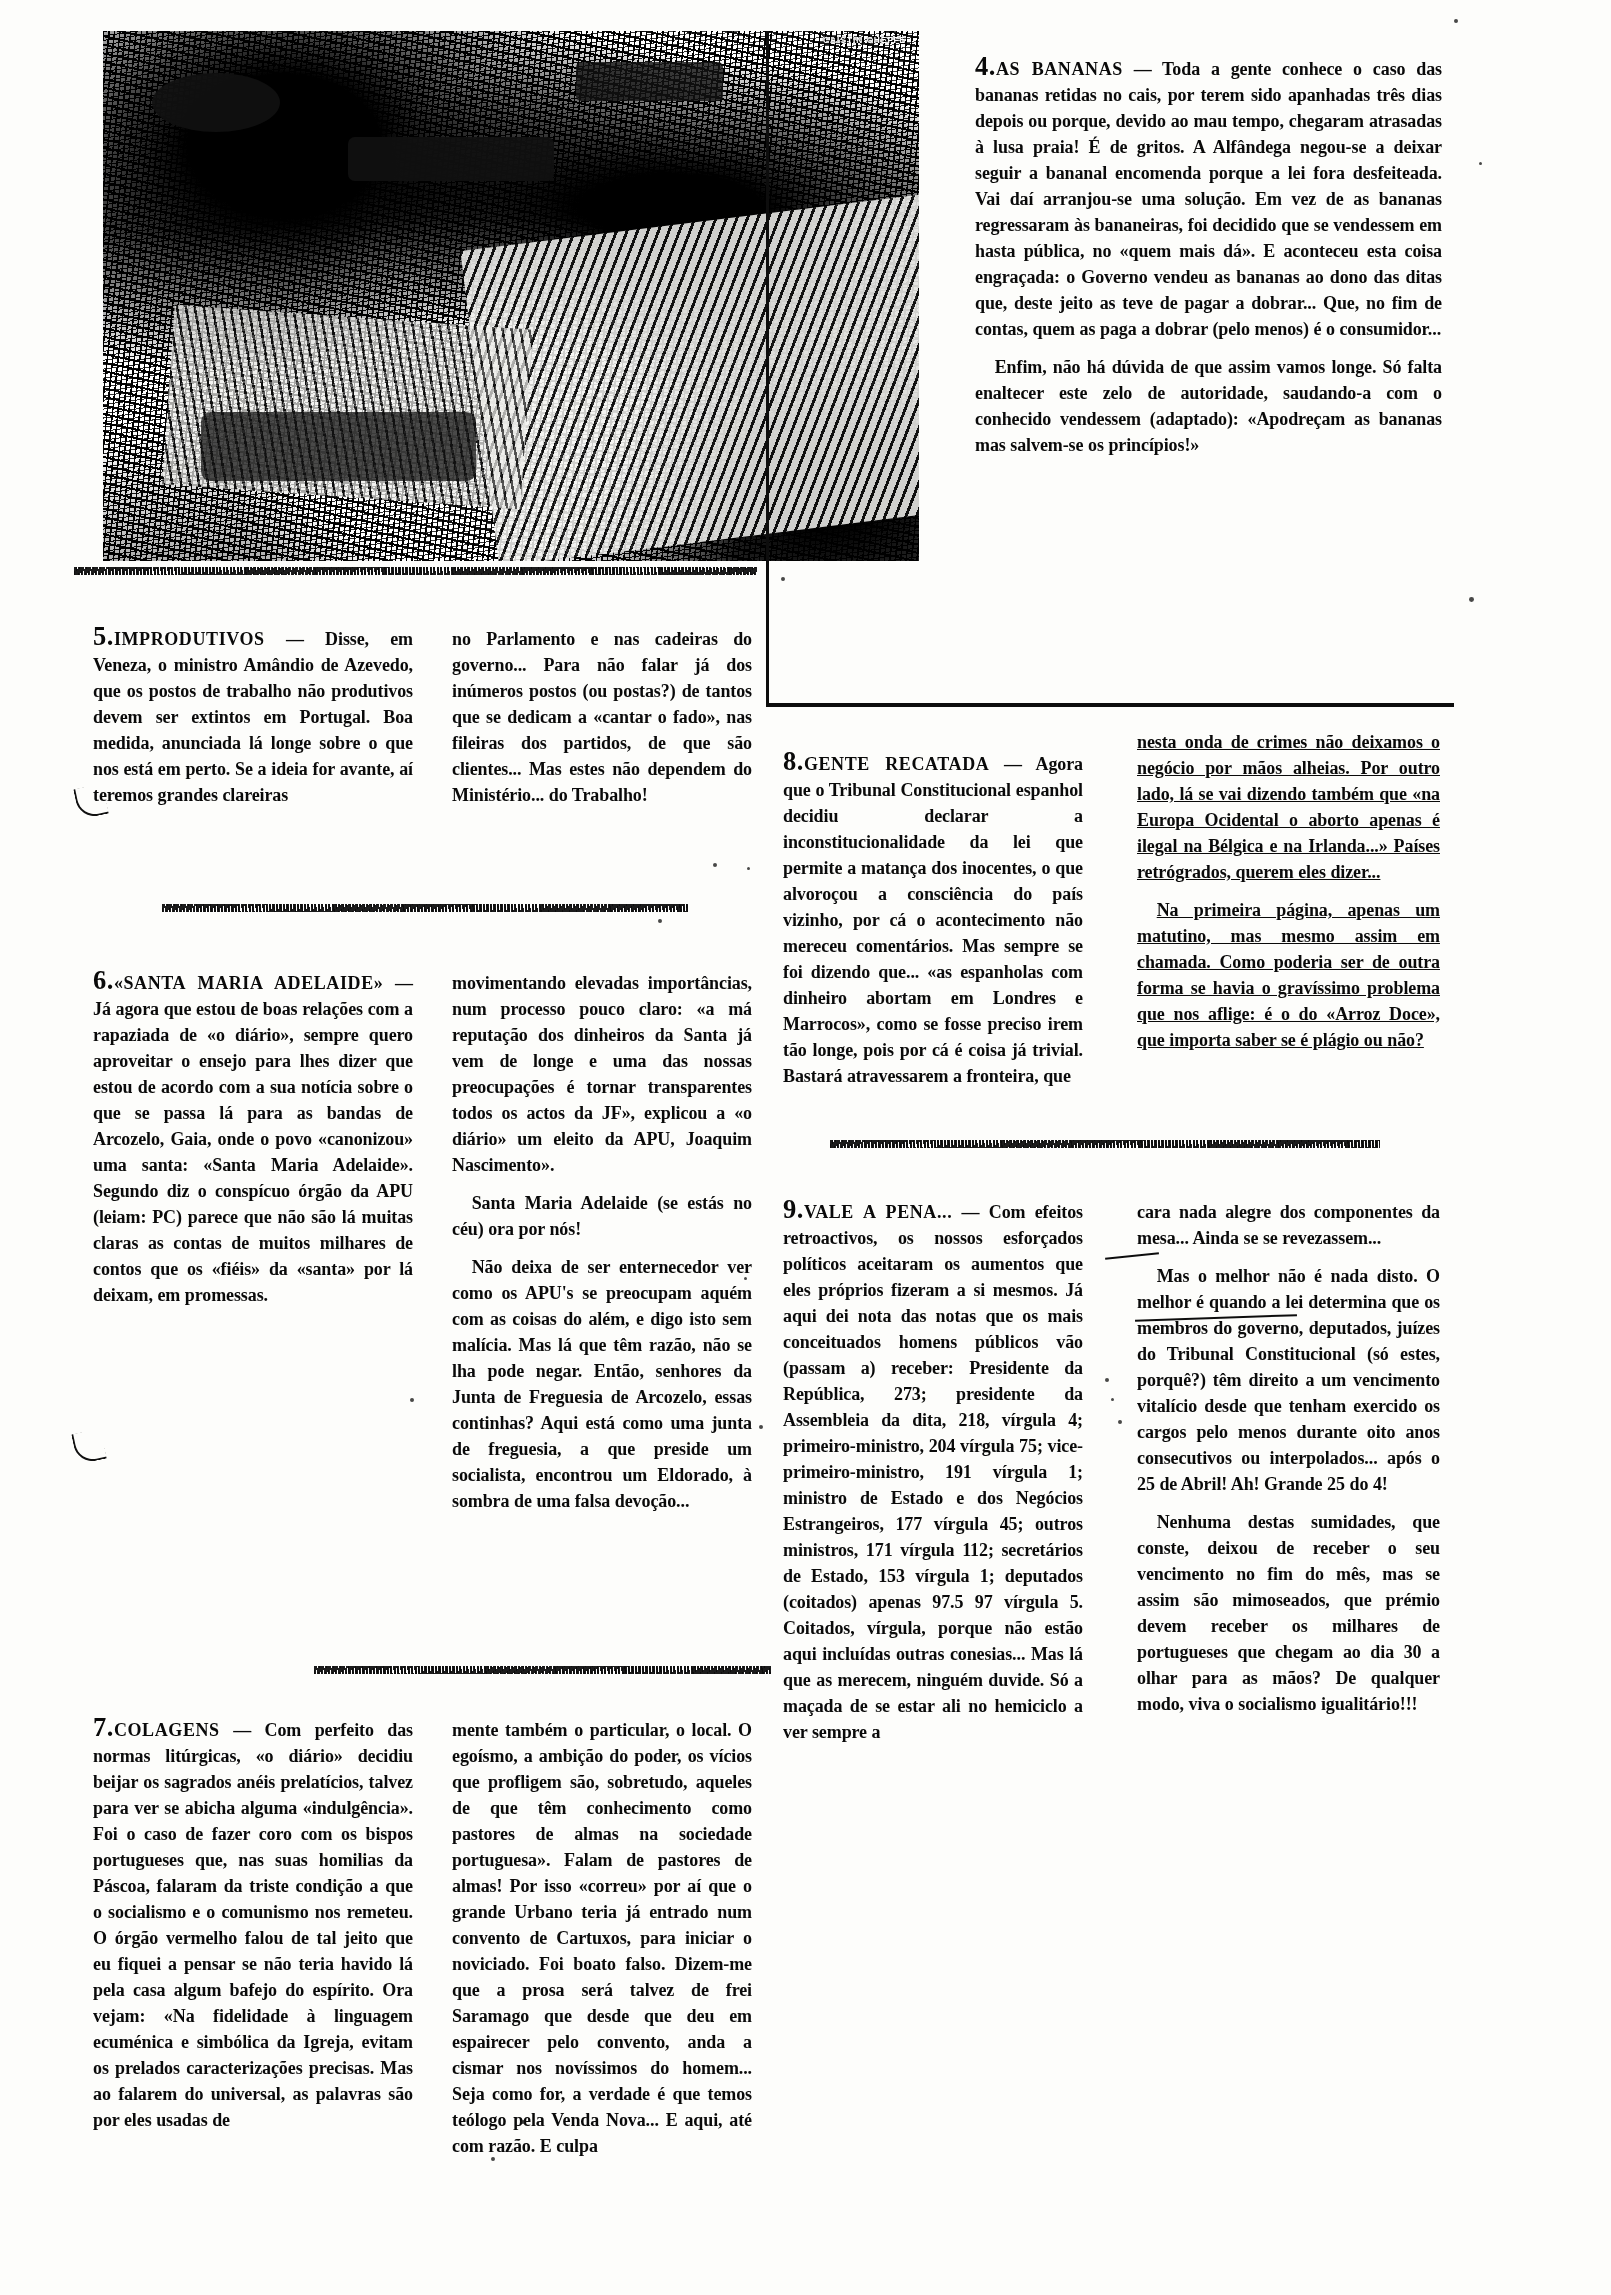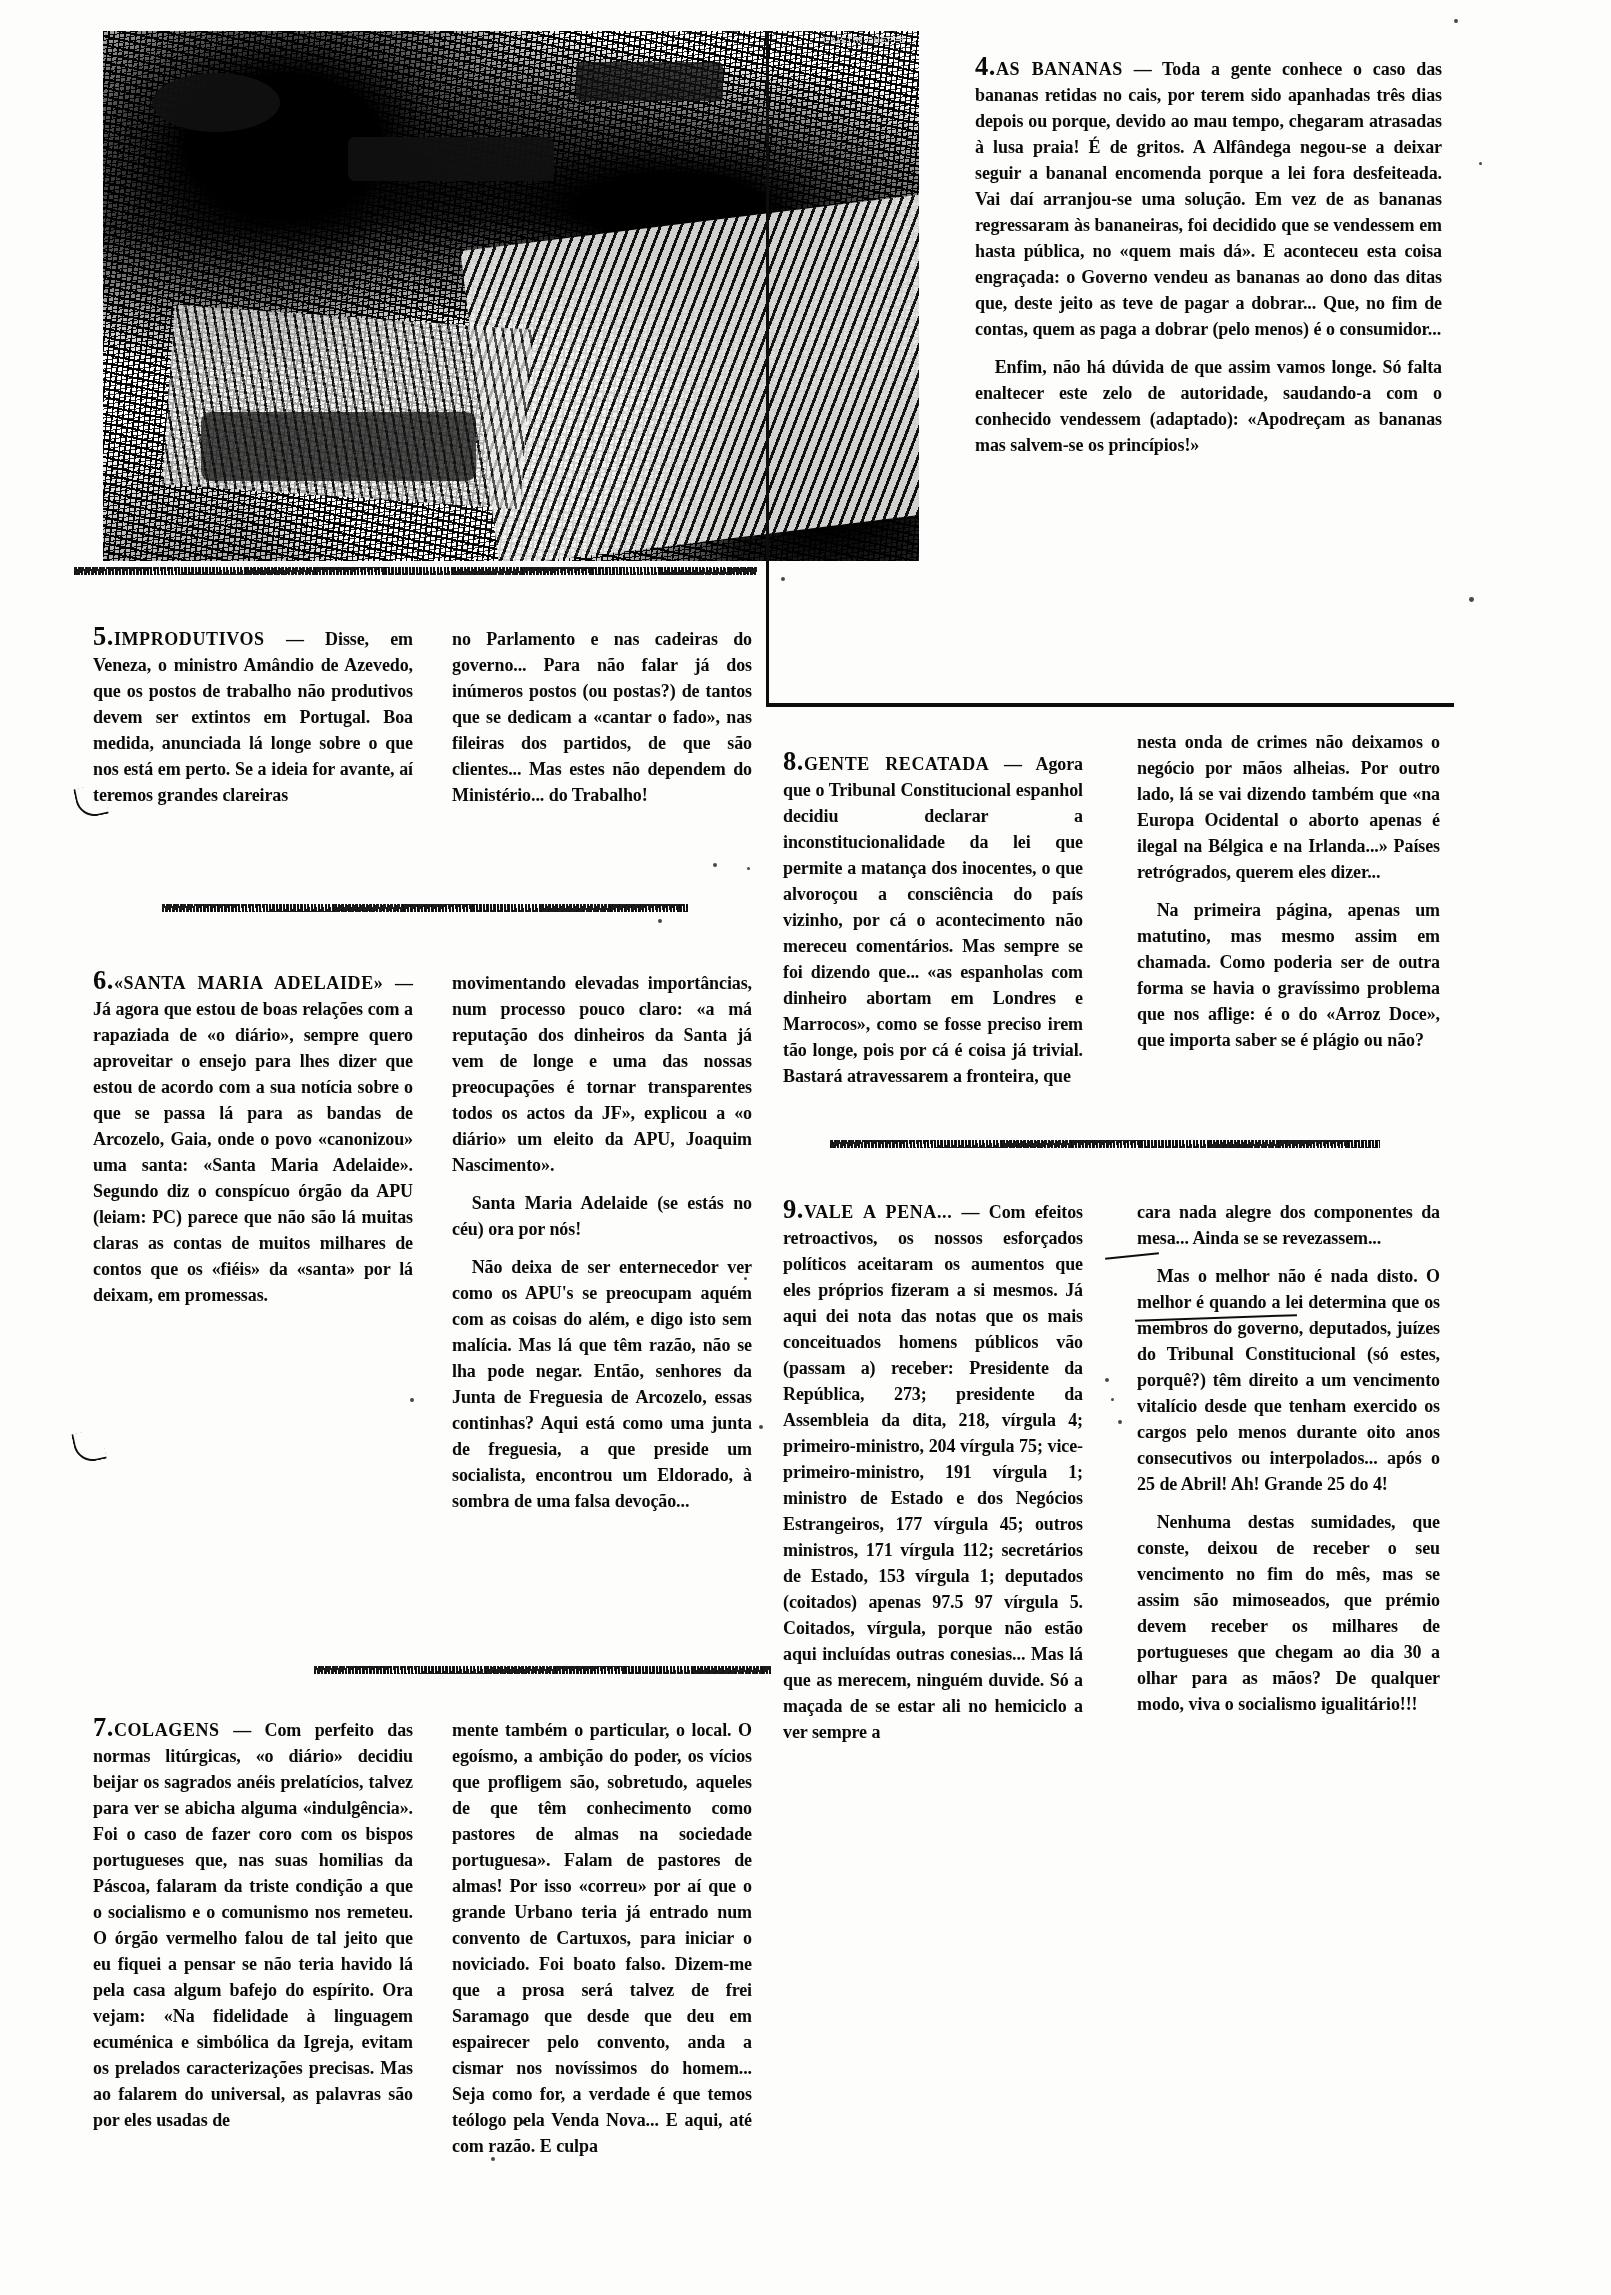--- a/index.html
+++ b/index.html
@@ -101,21 +101,21 @@
     position: absolute;
     background: #111;
     border-radius: 50%;
     opacity: 0.9;
   }
   .photo-caption-code {
     position: absolute;
     right: 12.8px;
     top: 4.9px;
     font-size: 8.4px;
-    font-weight: 400;
+    font-weight: 700;
     color: #ffffff;
     letter-spacing: 1px;
     text-shadow: 0 0 1.5px #000;
     font-family: "Liberation Sans", sans-serif;
     margin-left: 16px;
   }
 
   
   .rule-rough {
     position: absolute;
@@ -204,21 +204,21 @@
   <div class="col art" style="left:81px; top:1705px; width:344px;">
     <p class="lead"><span class="num">7.</span><span class="hd">COLAGENS</span><span> — </span><span>Com perfeito das normas litúrgicas, «o diário» decidiu beijar os sagrados anéis prelatícios, talvez para ver se abicha alguma «indulgência». Foi o caso de fazer coro com os bispos portugueses que, nas suas homilias da Páscoa, falaram da triste condição a que o socialismo e o comunismo nos remeteu. O órgão vermelho falou de tal jeito que eu fiquei a pensar se não teria havido lá pela casa algum bafejo do espírito. Ora vejam: «Na fidelidade à linguagem ecuménica e simbólica da Igreja, evitam os prelados caracterizações precisas. Mas ao falarem do universal, as palavras são por eles usadas de</span></p>
   </div>
   <div class="col art" style="left:440px; top:1705px; width:324px;">
     <p class="lead">mente também o particular, o local. O egoísmo, a ambição do poder, os vícios que profligem são, sobretudo, aqueles de que têm conhecimento como pastores de almas na sociedade portuguesa». Falam de pastores de almas! Por isso «correu» por aí que o grande Urbano teria já entrado num convento de Cartuxos, para iniciar o noviciado. Foi boato falso. Dizem-me que a prosa será talvez de frei Saramago que desde que deu em espairecer pelo convento, anda a cismar nos novíssimos do homem... Seja como for, a verdade é que temos teólogo pela Venda Nova... E aqui, até com razão. E culpa</p>
   </div>
 
   <div class="col art" style="left:771px; top:739px; width:324px;">
     <p class="lead"><span class="num">8.</span><span class="hd">GENTE RECATADA</span><span> — </span><span>Agora que o Tribunal Constitucional espanhol decidiu declarar a inconstitucionalidade da lei que permite a matança dos inocentes, o que alvoroçou a consciência do país vizinho, por cá o acontecimento não mereceu comentários. Mas sempre se foi dizendo que... «as espanholas com dinheiro abortam em Londres e Marrocos», como se fosse preciso irem tão longe, pois por cá é coisa já trivial. Bastará atravessarem a fronteira, que</span></p>
   </div>
-  <div class="col art" style="left:1125px; top:717px; width:327px;">
+  <div class="col art" style="left:1125px; top:717px; width:327px;text-decoration:underline;">
     <p class="lead">nesta onda de crimes não deixamos o negócio por mãos alheias. Por outro lado, lá se vai dizendo também que «na Europa Ocidental o aborto apenas é ilegal na Bélgica e na Irlanda...» Países retrógrados, querem eles dizer...</p>
     <p>Na primeira página, apenas um matutino, mas mesmo assim em chamada. Como poderia ser de outra forma se havia o gravíssimo problema que nos aflige: é o do «Arroz Doce», que importa saber se é plágio ou não?</p>
   </div>
 
   <div class="rule-rough" style="left:830px; top:1140px; width:550px;"></div>
 
   <div class="col art" style="left:771px; top:1187px; width:324px;">
     <p class="lead"><span class="num">9.</span><span class="hd">VALE A PENA...</span><span> — </span><span>Com efeitos retroactivos, os nossos esforçados políticos aceitaram os aumentos que eles próprios fizeram a si mesmos. Já aqui dei nota das notas que os mais conceituados homens públicos vão (passam a) receber: Presidente da República, 273; presidente da Assembleia da dita, 218, vírgula 4; primeiro-ministro, 204 vírgula 75; vice-primeiro-ministro, 191 vírgula 1; ministro de Estado e dos Negócios Estrangeiros, 177 vírgula 45; outros ministros, 171 vírgula 112; secretários de Estado, 153 vírgula 1; deputados (coitados) apenas 97.5 97 vírgula 5. Coitados, vírgula, porque não estão aqui incluídas outras conesias... Mas lá que as merecem, ninguém duvide. Só a maçada de se estar ali no hemiciclo a ver sempre a</span></p>
   </div>
   <div class="col art" style="left:1125px; top:1187px; width:327px;">

